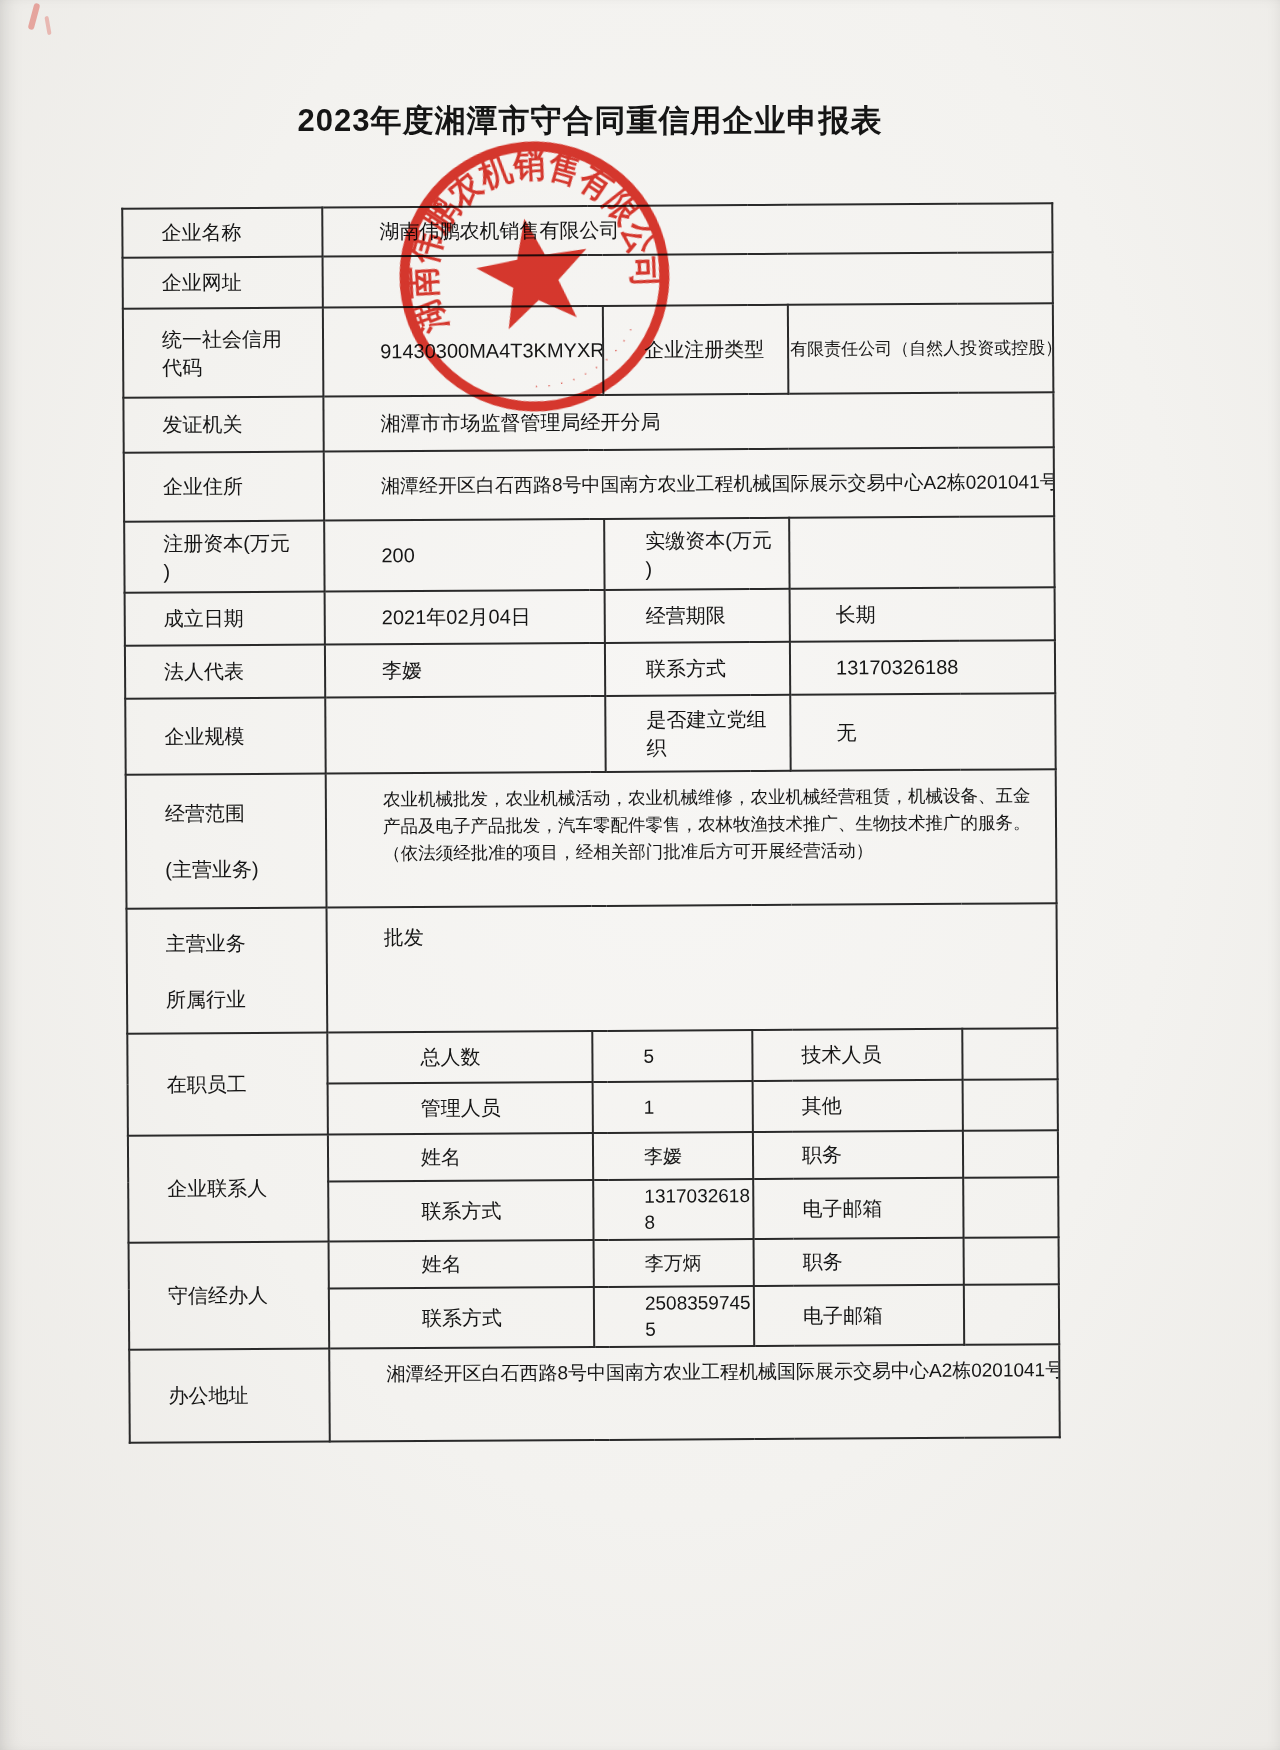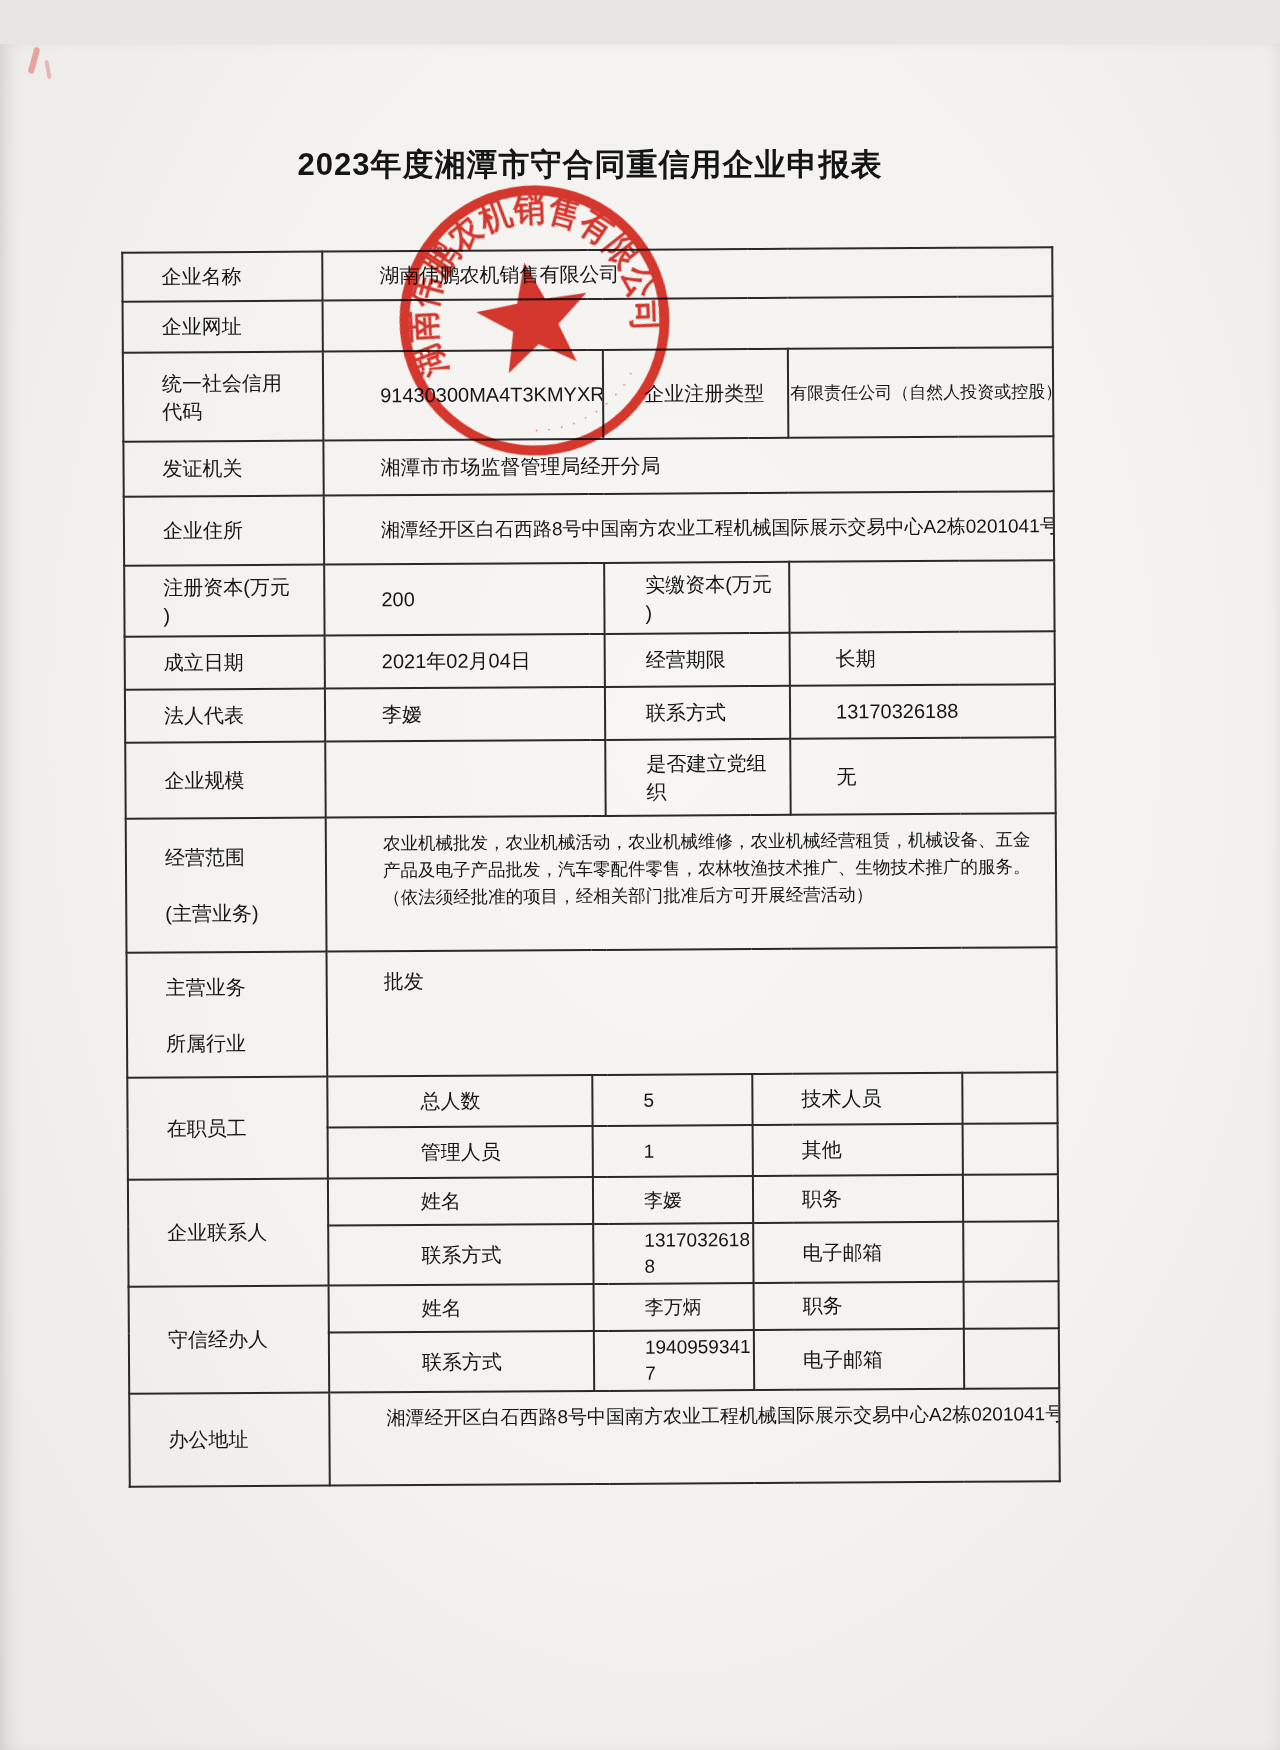--- a/index.html
+++ b/index.html
@@ -1,20 +1,20 @@
 <!DOCTYPE html>
 <html><head>
 <meta charset="utf-8">
 <style>
   html,body{margin:0;padding:0;}
   body{width:1280px;height:1750px;position:relative;background:#e8e6e2;
        font-family:"Liberation Sans","DejaVu Sans",sans-serif;}
   .paper{position:absolute;inset:0;
          background:radial-gradient(ellipse at 52% 40%, #f7f6f4 0%, #f3f2ef 55%, #ebe9e5 100%);
-         box-shadow:inset 14px 0 22px -14px rgba(0,0,0,.18), inset -8px 0 18px -12px rgba(0,0,0,.12);margin-top:44px;}
+         box-shadow:inset 14px 0 22px -14px rgba(0,0,0,.18), inset -8px 0 18px -12px rgba(0,0,0,.12);}
   .corner-mark{position:absolute;background:#de6a5e;border-radius:3px;opacity:.55;}
   .m1{left:31px;top:3px;width:6px;height:27px;transform:rotate(15deg);}
   .m2{left:46px;top:16px;width:4px;height:19px;transform:rotate(-10deg);opacity:.4;}
   .title{position:absolute;left:125px;top:100px;width:930px;text-align:center;
          font-size:31px;font-weight:700;color:#151515;letter-spacing:1px;}
   .sheet{position:absolute;left:125px;top:205px;transform:rotate(-0.35deg);transform-origin:50% 50%;}
   table{border-collapse:collapse;width:930px;table-layout:fixed;}
   td{border:2px solid #2a2a2a;font-size:20px;font-weight:500;color:#161616;
      vertical-align:middle;overflow:hidden;}
   .pre{white-space:pre-line;line-height:1.4;}
@@ -145,21 +145,21 @@
       </tr>
       <tr style="height:47px">
         <td class="grp" rowspan="2">守信经办人</td>
         <td class="sub">姓名</td>
         <td class="bval" colspan="2">李万炳</td>
         <td class="sub2" colspan="2">职务</td>
         <td></td>
       </tr>
       <tr style="height:60px">
         <td class="sub">联系方式</td>
-        <td class="bval" colspan="2">19409593417</td>
+        <td class="bval" colspan="2">25083597455</td>
         <td class="sub2" colspan="2">电子邮箱</td>
         <td></td>
       </tr>
       <tr style="height:93px">
         <td class="lbl">办公地址</td>
         <td class="val nowrap topv" colspan="6">湘潭经开区白石西路8号中国南方农业工程机械国际展示交易中心A2栋0201041号</td>
       </tr>
     </tbody>
       </table>
   </div>

